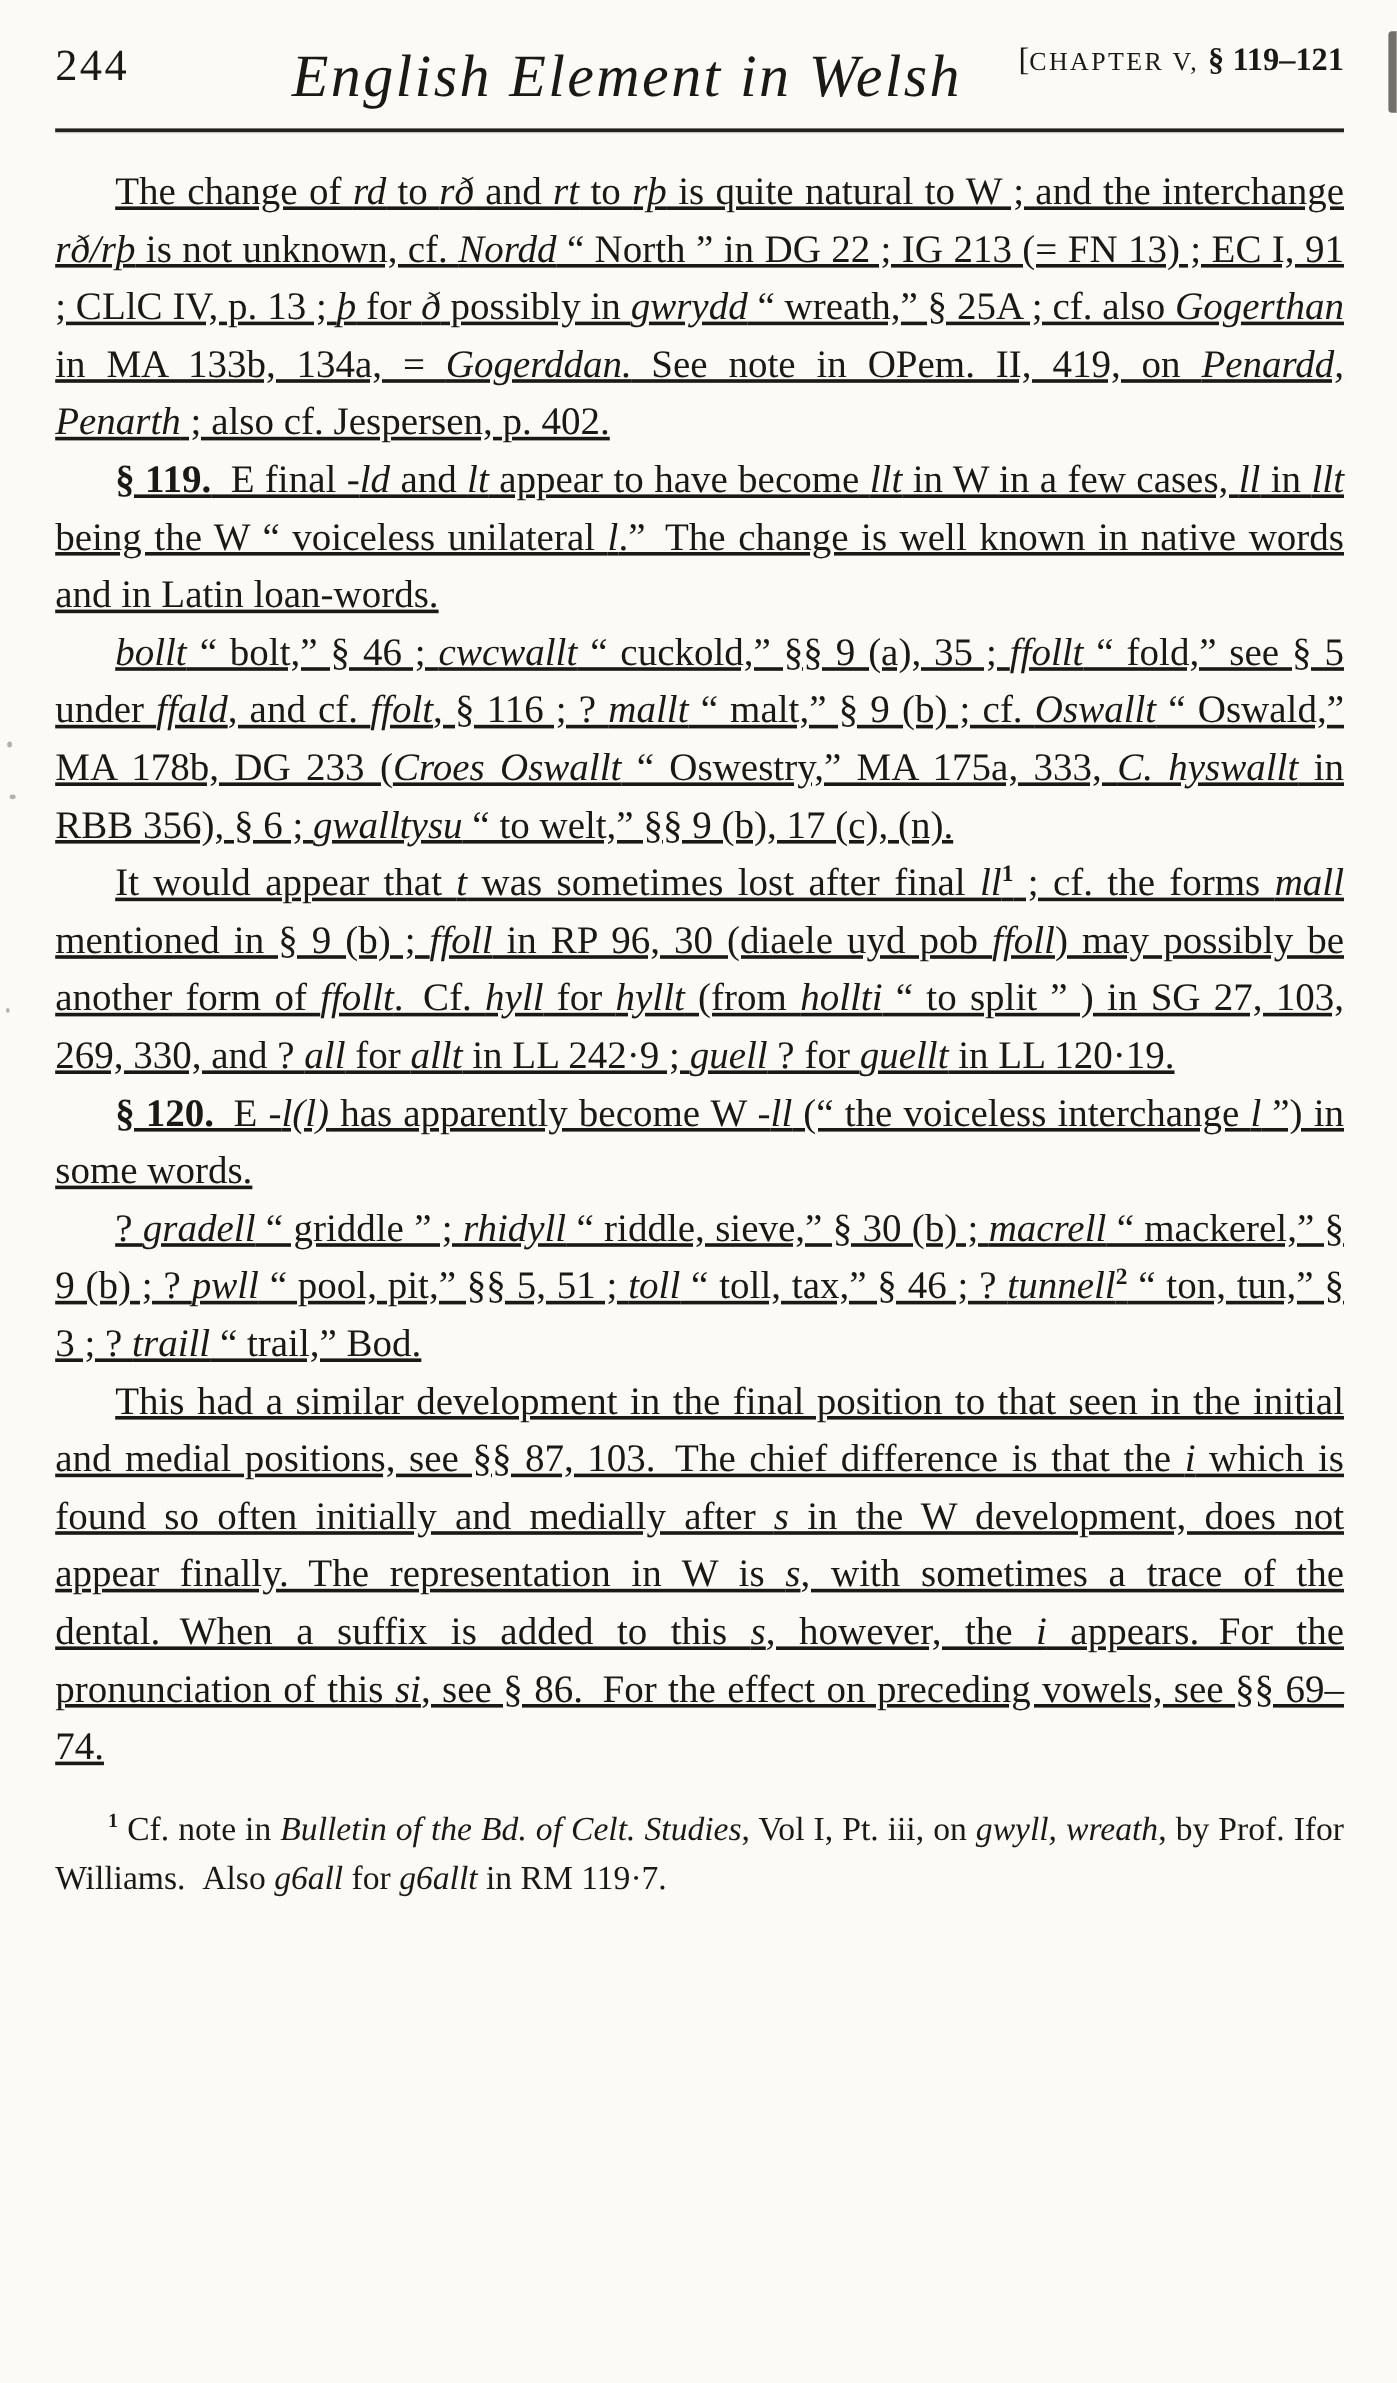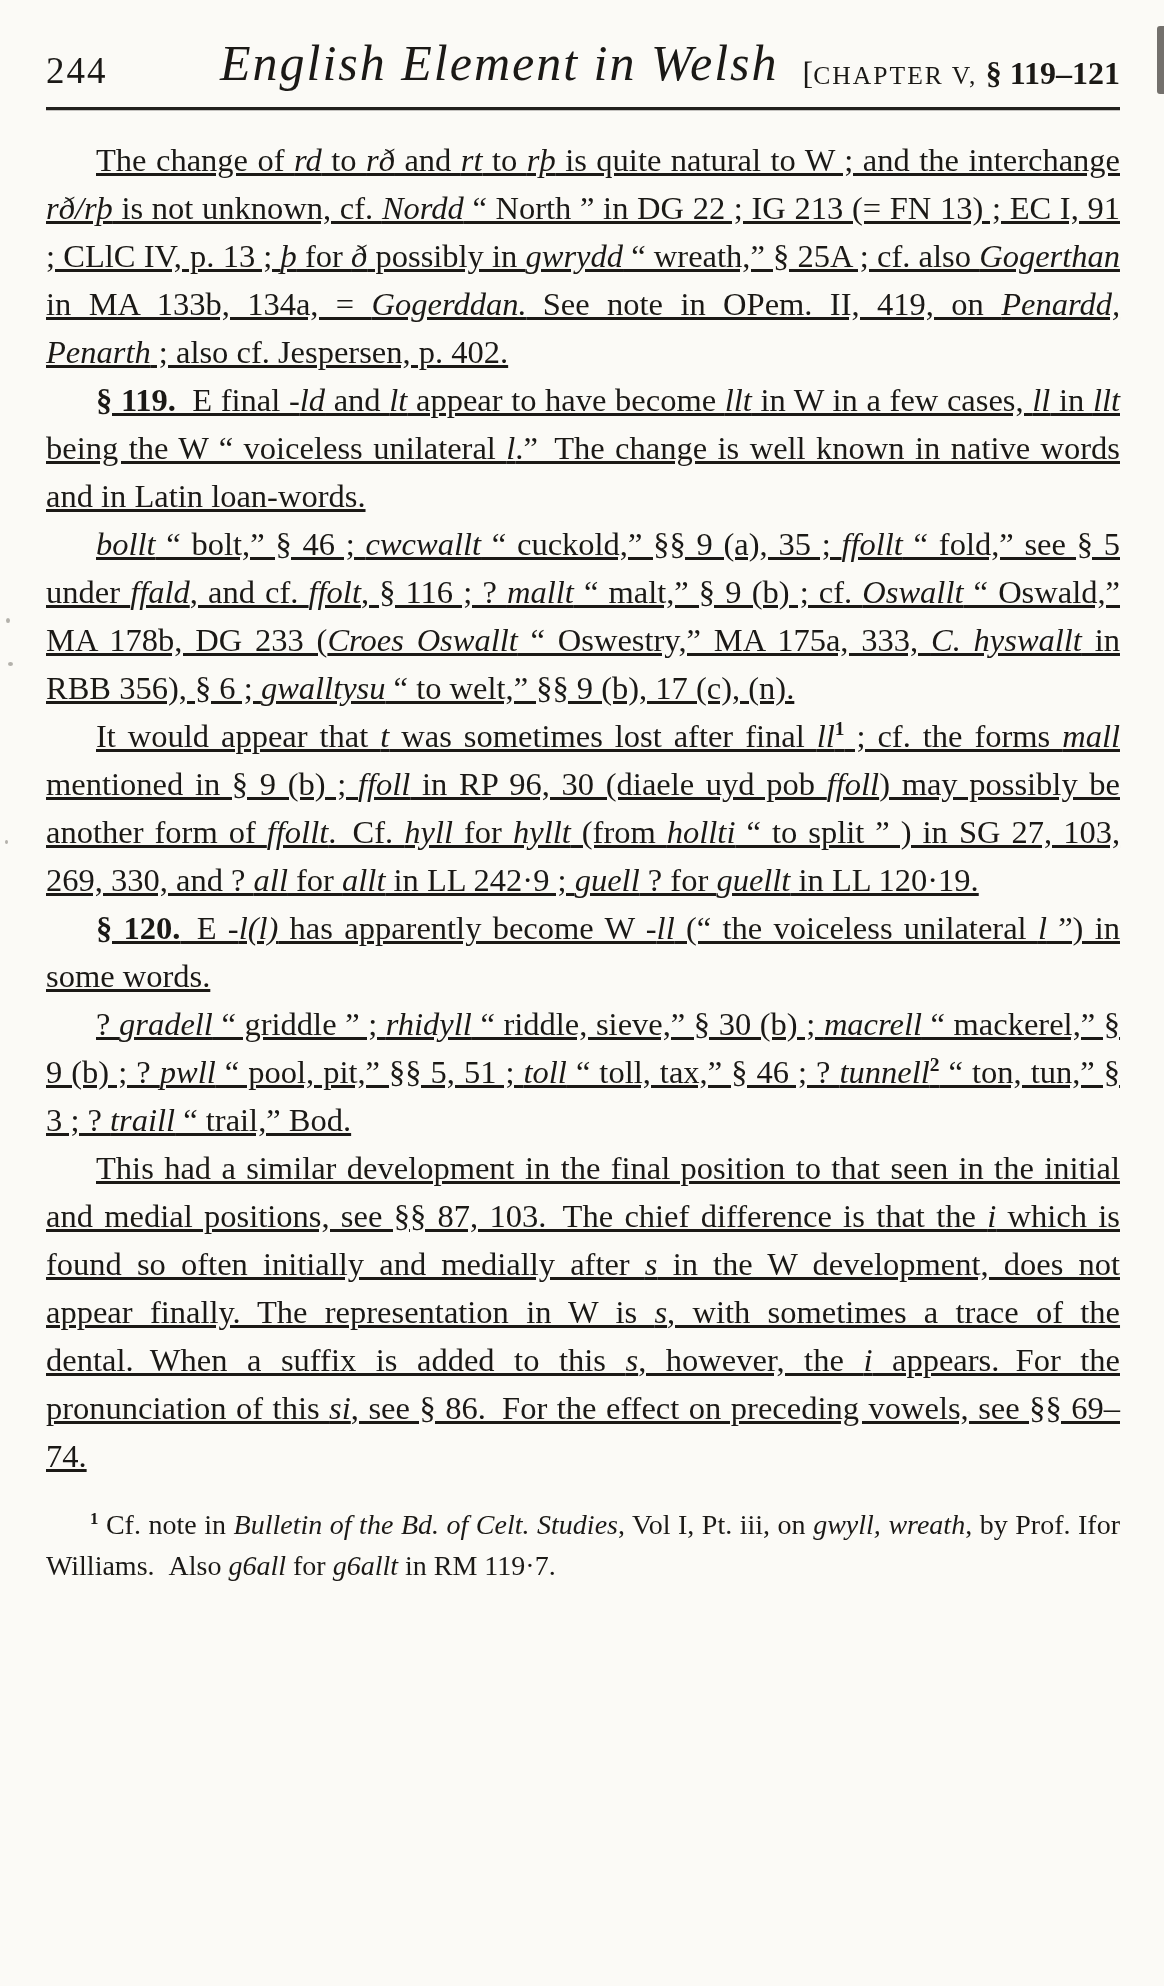--- a/index.html
+++ b/index.html
@@ -8,39 +8,39 @@
     background: #fbfaf6;
     color: #1b1916;
     font-family: "Liberation Serif", "DejaVu Serif", serif;
     position: relative;
     overflow: hidden;
   }
   .page { padding: 24px 44px 0 46px; position: relative; }
 
   .header {
     display: flex;
-    align-items: flex-end;
+    align-items: flex-start;
     margin-top: 10px;
   }
   .page-num {
     width: 150px;
     font-size: 37px;
     letter-spacing: 2px;
   }
   .running-title {
     flex: 1;
     text-align: center;
     font-style: italic;
     font-size: 50px;
     letter-spacing: 2px;
     white-space: nowrap;
   }
   .chapter-ref {
     text-align: right;
-    font-size: 32px;
+    font-size: 27px;
     white-space: nowrap;
   }
   .rule {
     height: 3px;
     background: #23211e;
     margin-top: 15px;
     box-shadow: 0 1px 0 rgba(35,33,30,.25);
   }
 
   .body {
@@ -103,21 +103,21 @@
     <div class="chapter-ref"><span>[</span><span class="seg-smallcaps">CHAPTER V, </span><span class="seg-bold">§ 119–121</span></div>
   </div>
 
   <div class="rule"></div>
 
   <div class="body">
     <p class="para"><span>The change of </span><span class="seg-italic">rd</span><span> to </span><span class="seg-italic">rð</span><span> and </span><span class="seg-italic">rt</span><span> to </span><span class="seg-italic">rþ</span><span> is quite natural to W ; and the interchange </span><span class="seg-italic">rð/rþ</span><span> is not unknown, cf. </span><span class="seg-italic">Nordd</span><span> “ North ” in DG 22 ; IG 213 (= FN 13) ; EC I, 91 ; CLlC IV, p. 13 ; </span><span class="seg-italic">þ</span><span> for </span><span class="seg-italic">ð</span><span> possibly in </span><span class="seg-italic">gwrydd</span><span> “ wreath,” § 25A ; cf. also </span><span class="seg-italic">Gogerthan</span><span> in MA 133b, 134a, = </span><span class="seg-italic">Gogerddan.</span><span> See note in OPem. II, 419, on </span><span class="seg-italic">Penardd, Penarth</span><span> ; also cf. Jespersen, p. 402.</span></p>
     <p class="para sect-gap"><span class="seg-bold">§ 119.</span><span> E final -</span><span class="seg-italic">ld</span><span> and </span><span class="seg-italic">lt</span><span> appear to have become </span><span class="seg-italic">llt</span><span> in W in a few cases, </span><span class="seg-italic">ll</span><span> in </span><span class="seg-italic">llt</span><span> being the W “ voiceless unilateral </span><span class="seg-italic">l</span><span>.” The change is well known in native words and in Latin loan-words.</span></p>
     <p class="para"><span class="seg-italic">bollt</span><span> “ bolt,” § 46 ; </span><span class="seg-italic">cwcwallt</span><span> “ cuckold,” §§ 9 (a), 35 ; </span><span class="seg-italic">ffollt</span><span> “ fold,” see § 5 under </span><span class="seg-italic">ffald</span><span>, and cf. </span><span class="seg-italic">ffolt</span><span>, § 116 ; ? </span><span class="seg-italic">mallt</span><span> “ malt,” § 9 (b) ; cf. </span><span class="seg-italic">Oswallt</span><span> “ Oswald,” MA 178b, DG 233 (</span><span class="seg-italic">Croes Oswallt</span><span> “ Oswestry,” MA 175a, 333, </span><span class="seg-italic">C. hyswallt</span><span> in RBB 356), § 6 ; </span><span class="seg-italic">gwalltysu</span><span> “ to welt,” §§ 9 (b), 17 (c), (n).</span></p>
     <p class="para"><span>It would appear that </span><span class="seg-italic">t</span><span> was sometimes lost after final </span><span class="seg-italic">ll</span><sup class="seg-sup">1</sup><span> ; cf. the forms </span><span class="seg-italic">mall</span><span> mentioned in § 9 (b) ; </span><span class="seg-italic">ffoll</span><span> in RP 96, 30 (diaele uyd pob </span><span class="seg-italic">ffoll</span><span>) may possibly be another form of </span><span class="seg-italic">ffollt</span><span>. Cf. </span><span class="seg-italic">hyll</span><span> for </span><span class="seg-italic">hyllt</span><span> (from </span><span class="seg-italic">hollti</span><span> “ to split ” ) in SG 27, 103, 269, 330, and ? </span><span class="seg-italic">all</span><span> for </span><span class="seg-italic">allt</span><span> in LL 242·9 ; </span><span class="seg-italic">guell</span><span> ? for </span><span class="seg-italic">guellt</span><span> in LL 120·19.</span></p>
-    <p class="para sect-gap"><span class="seg-bold">§ 120.</span><span> E -</span><span class="seg-italic">l(l)</span><span> has apparently become W -</span><span class="seg-italic">ll</span><span> (“ the voiceless unilateral </span><span class="seg-italic">l</span><span> ”) in some words.</span></p>
+    <p class="para sect-gap"><span class="seg-bold">§ 120.</span><span> E -</span><span class="seg-italic">l(l)</span><span> has apparently become W -</span><span class="seg-italic">ll</span><span> (“ the voiceless interchange </span><span class="seg-italic">l</span><span> ”) in some words.</span></p>
     <p class="para"><span>? </span><span class="seg-italic">gradell</span><span> “ griddle ” ; </span><span class="seg-italic">rhidyll</span><span> “ riddle, sieve,” § 30 (b) ; </span><span class="seg-italic">macrell</span><span> “ mackerel,” § 9 (b) ; ? </span><span class="seg-italic">pwll</span><span> “ pool, pit,” §§ 5, 51 ; </span><span class="seg-italic">toll</span><span> “ toll, tax,” § 46 ; ? </span><span class="seg-italic">tunnell</span><sup class="seg-sup">2</sup><span> “ ton, tun,” § 3 ; ? </span><span class="seg-italic">traill</span><span> “ trail,” Bod.</span></p>
     <p class="para"><span>This had a similar development in the final position to that seen in the initial and medial positions, see §§ 87, 103. The chief difference is that the </span><span class="seg-italic">i</span><span> which is found so often initially and medially after </span><span class="seg-italic">s</span><span> in the W development, does not appear finally. The representation in W is </span><span class="seg-italic">s</span><span>, with sometimes a trace of the dental. When a suffix is added to this </span><span class="seg-italic">s</span><span>, however, the </span><span class="seg-italic">i</span><span> appears. For the pronunciation of this </span><span class="seg-italic">si</span><span>, see § 86. For the effect on preceding vowels, see §§ 69–74.</span></p>
   </div>
 
   <div class="footnotes">
     <p class="footnote"><sup class="seg-sup">1</sup><span> Cf. note in </span><span class="seg-italic">Bulletin of the Bd. of Celt. Studies</span><span>, Vol I, Pt. iii, on </span><span class="seg-italic">gwyll, wreath</span><span>, by Prof. Ifor Williams. Also </span><span class="seg-italic">g6all</span><span> for </span><span class="seg-italic">g6allt</span><span> in RM 119·7.</span></p>
   </div>
 
 </div>
 

